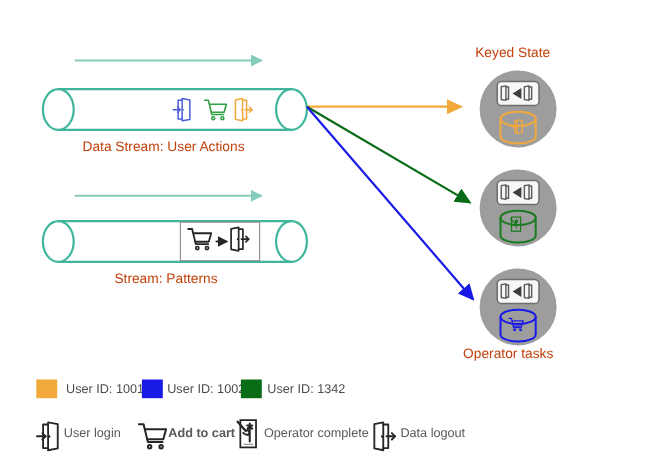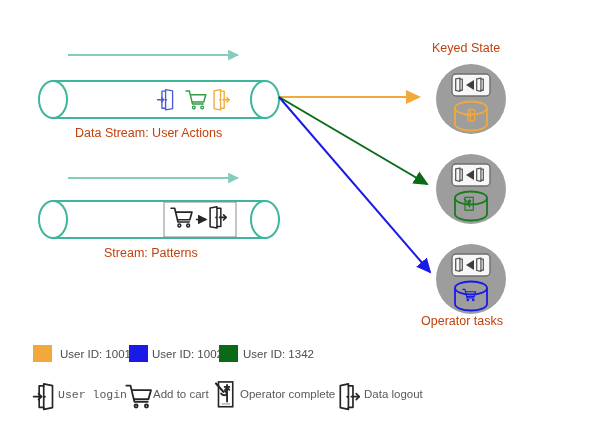--- a/index.html
+++ b/index.html
@@ -260,18 +260,18 @@
 
   <div class="legend-sw" style="left:33px;top:345px;background:#f2a93b;"></div>
   <div class="legend-txt" style="left:60px;top:348px;">User ID: 1001</div>
 
   <div class="legend-sw" style="left:129px;top:345px;background:#1a1ae6;"></div>
   <div class="legend-txt" style="left:152px;top:348px;">User ID: 1002</div>
 
   <div class="legend-sw" style="left:219px;top:345px;background:#0a6b16;"></div>
   <div class="legend-txt" style="left:243px;top:348px;">User ID: 1342</div>
 
-  <div class="icon-txt" style="left:58px;top:388px;font-family:Liberation Mono, monospace;">User login</div>
-  <div class="icon-txt" style="left:153px;top:388px;">Add to cart</div>
+  <div class="icon-txt" style="left:58px;top:388px;">User login</div>
+  <div class="icon-txt" style="left:153px;top:388px;font-weight:bold;">Add to cart</div>
   <div class="icon-txt" style="left:240px;top:388px;">Operator complete</div>
   <div class="icon-txt" style="left:364px;top:388px;">Data logout</div>
 
 </div>
 
 </body></html>

